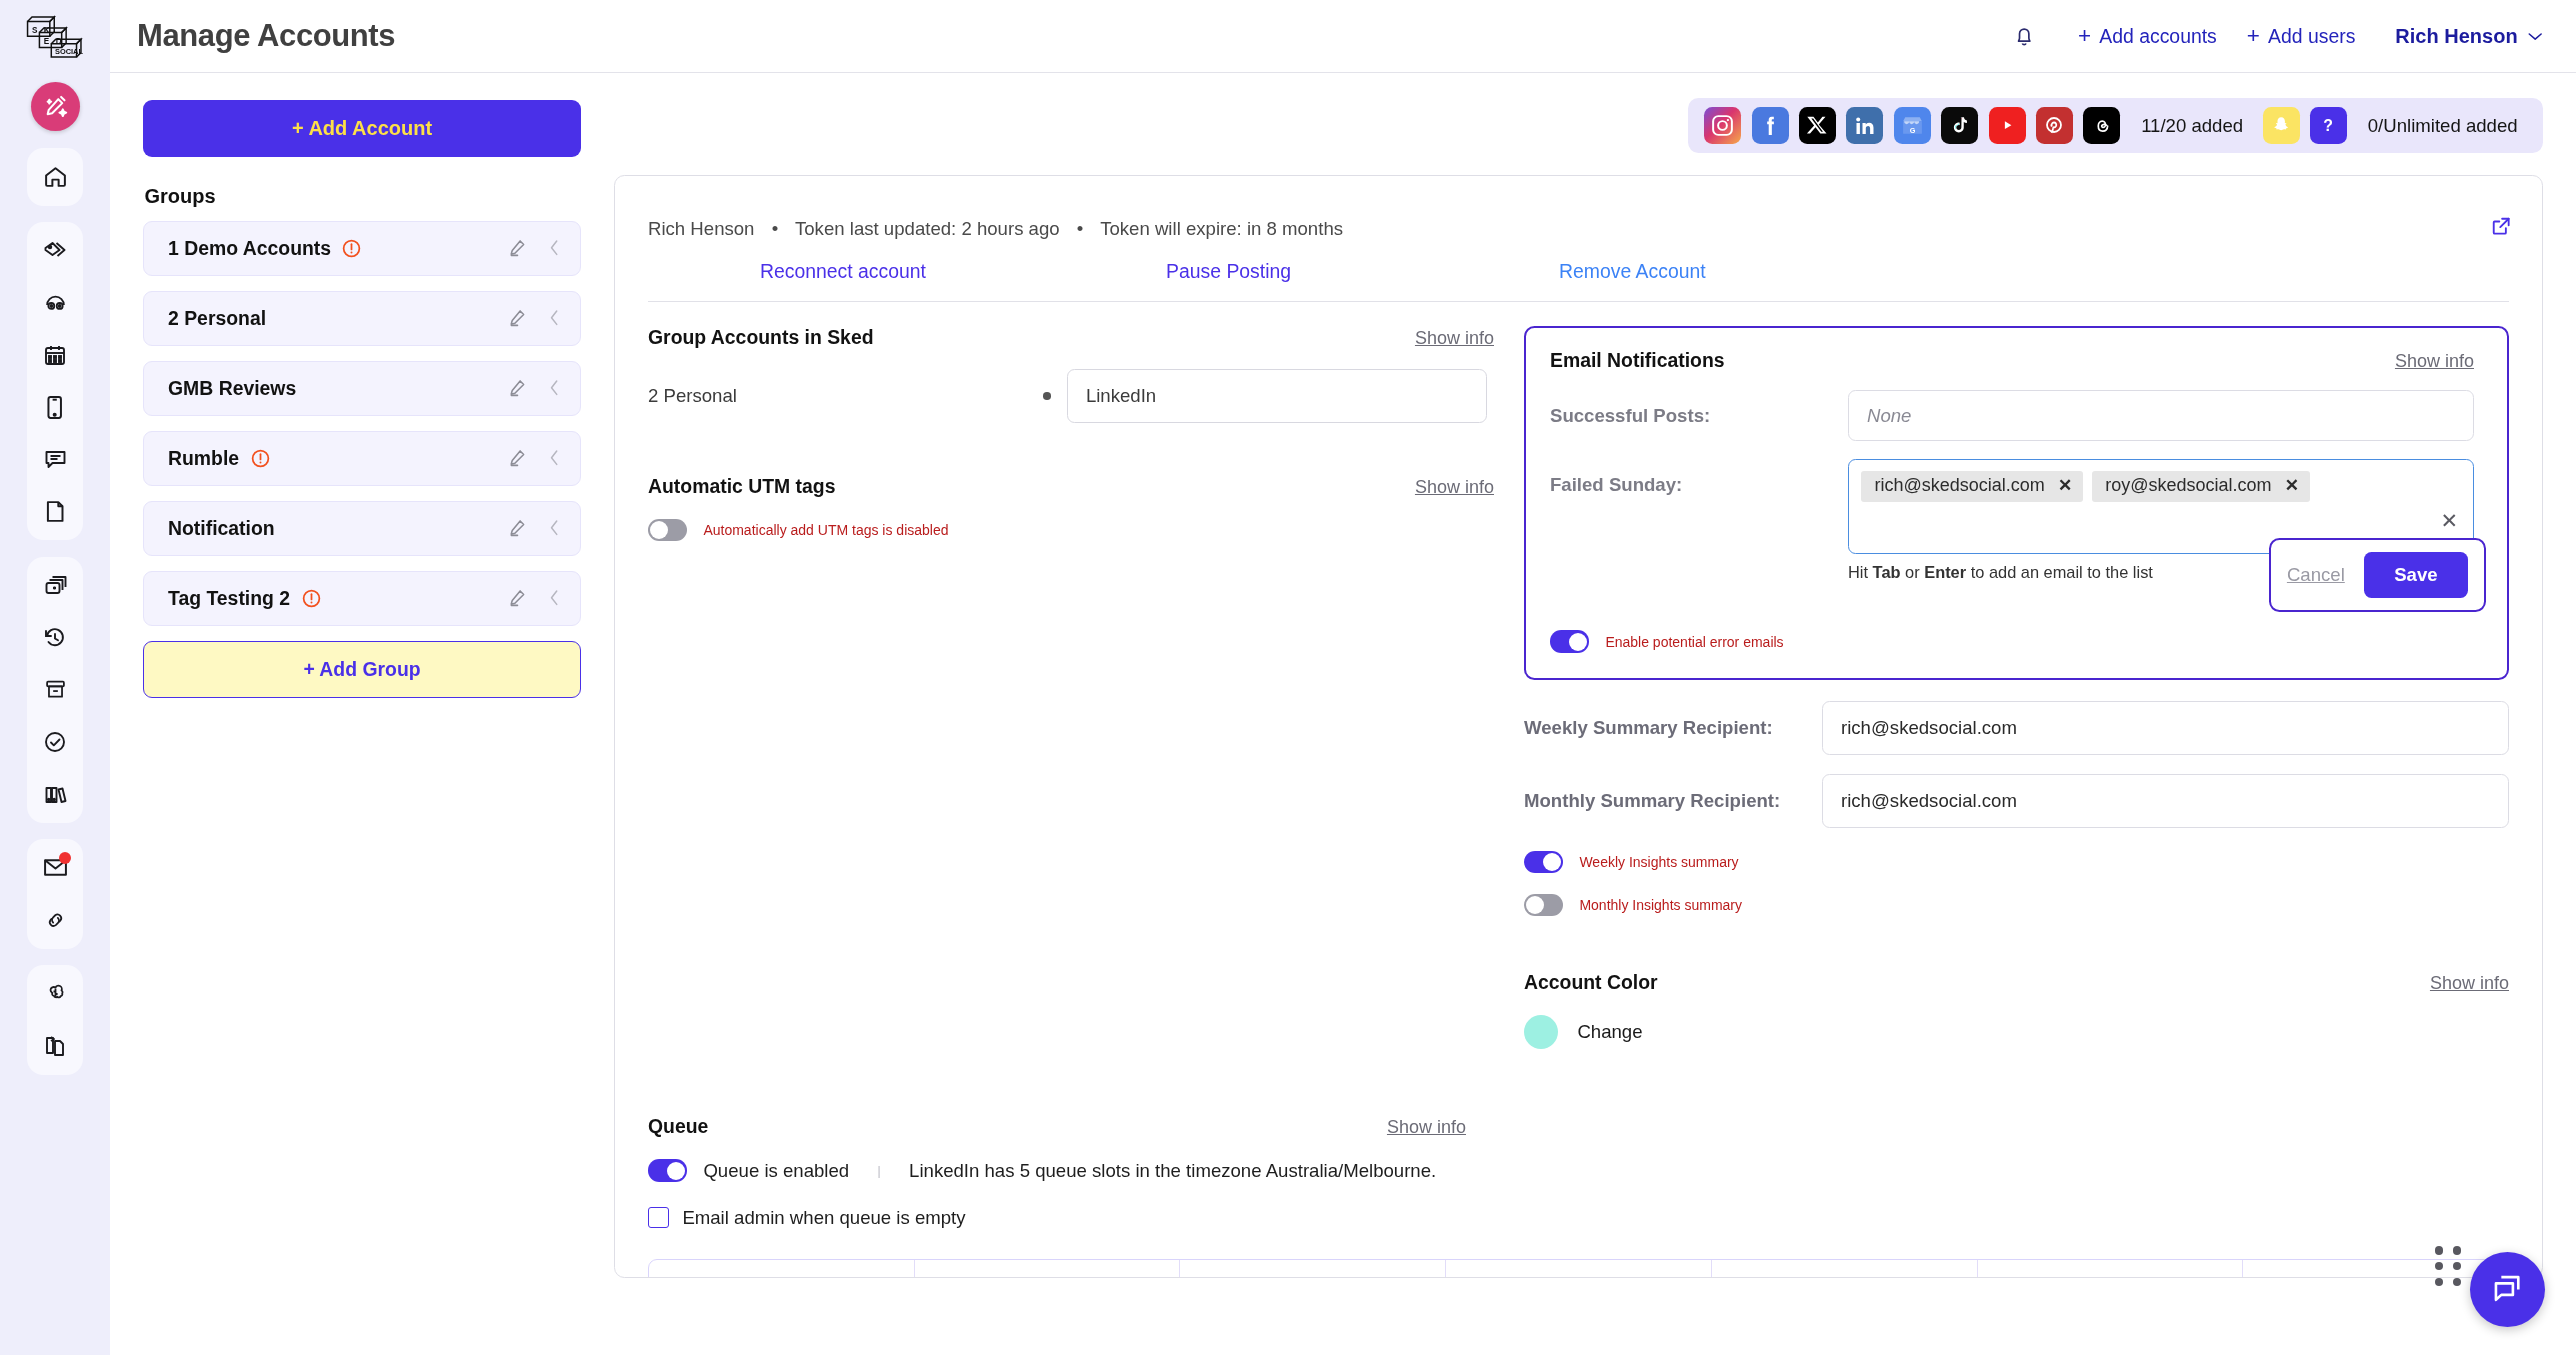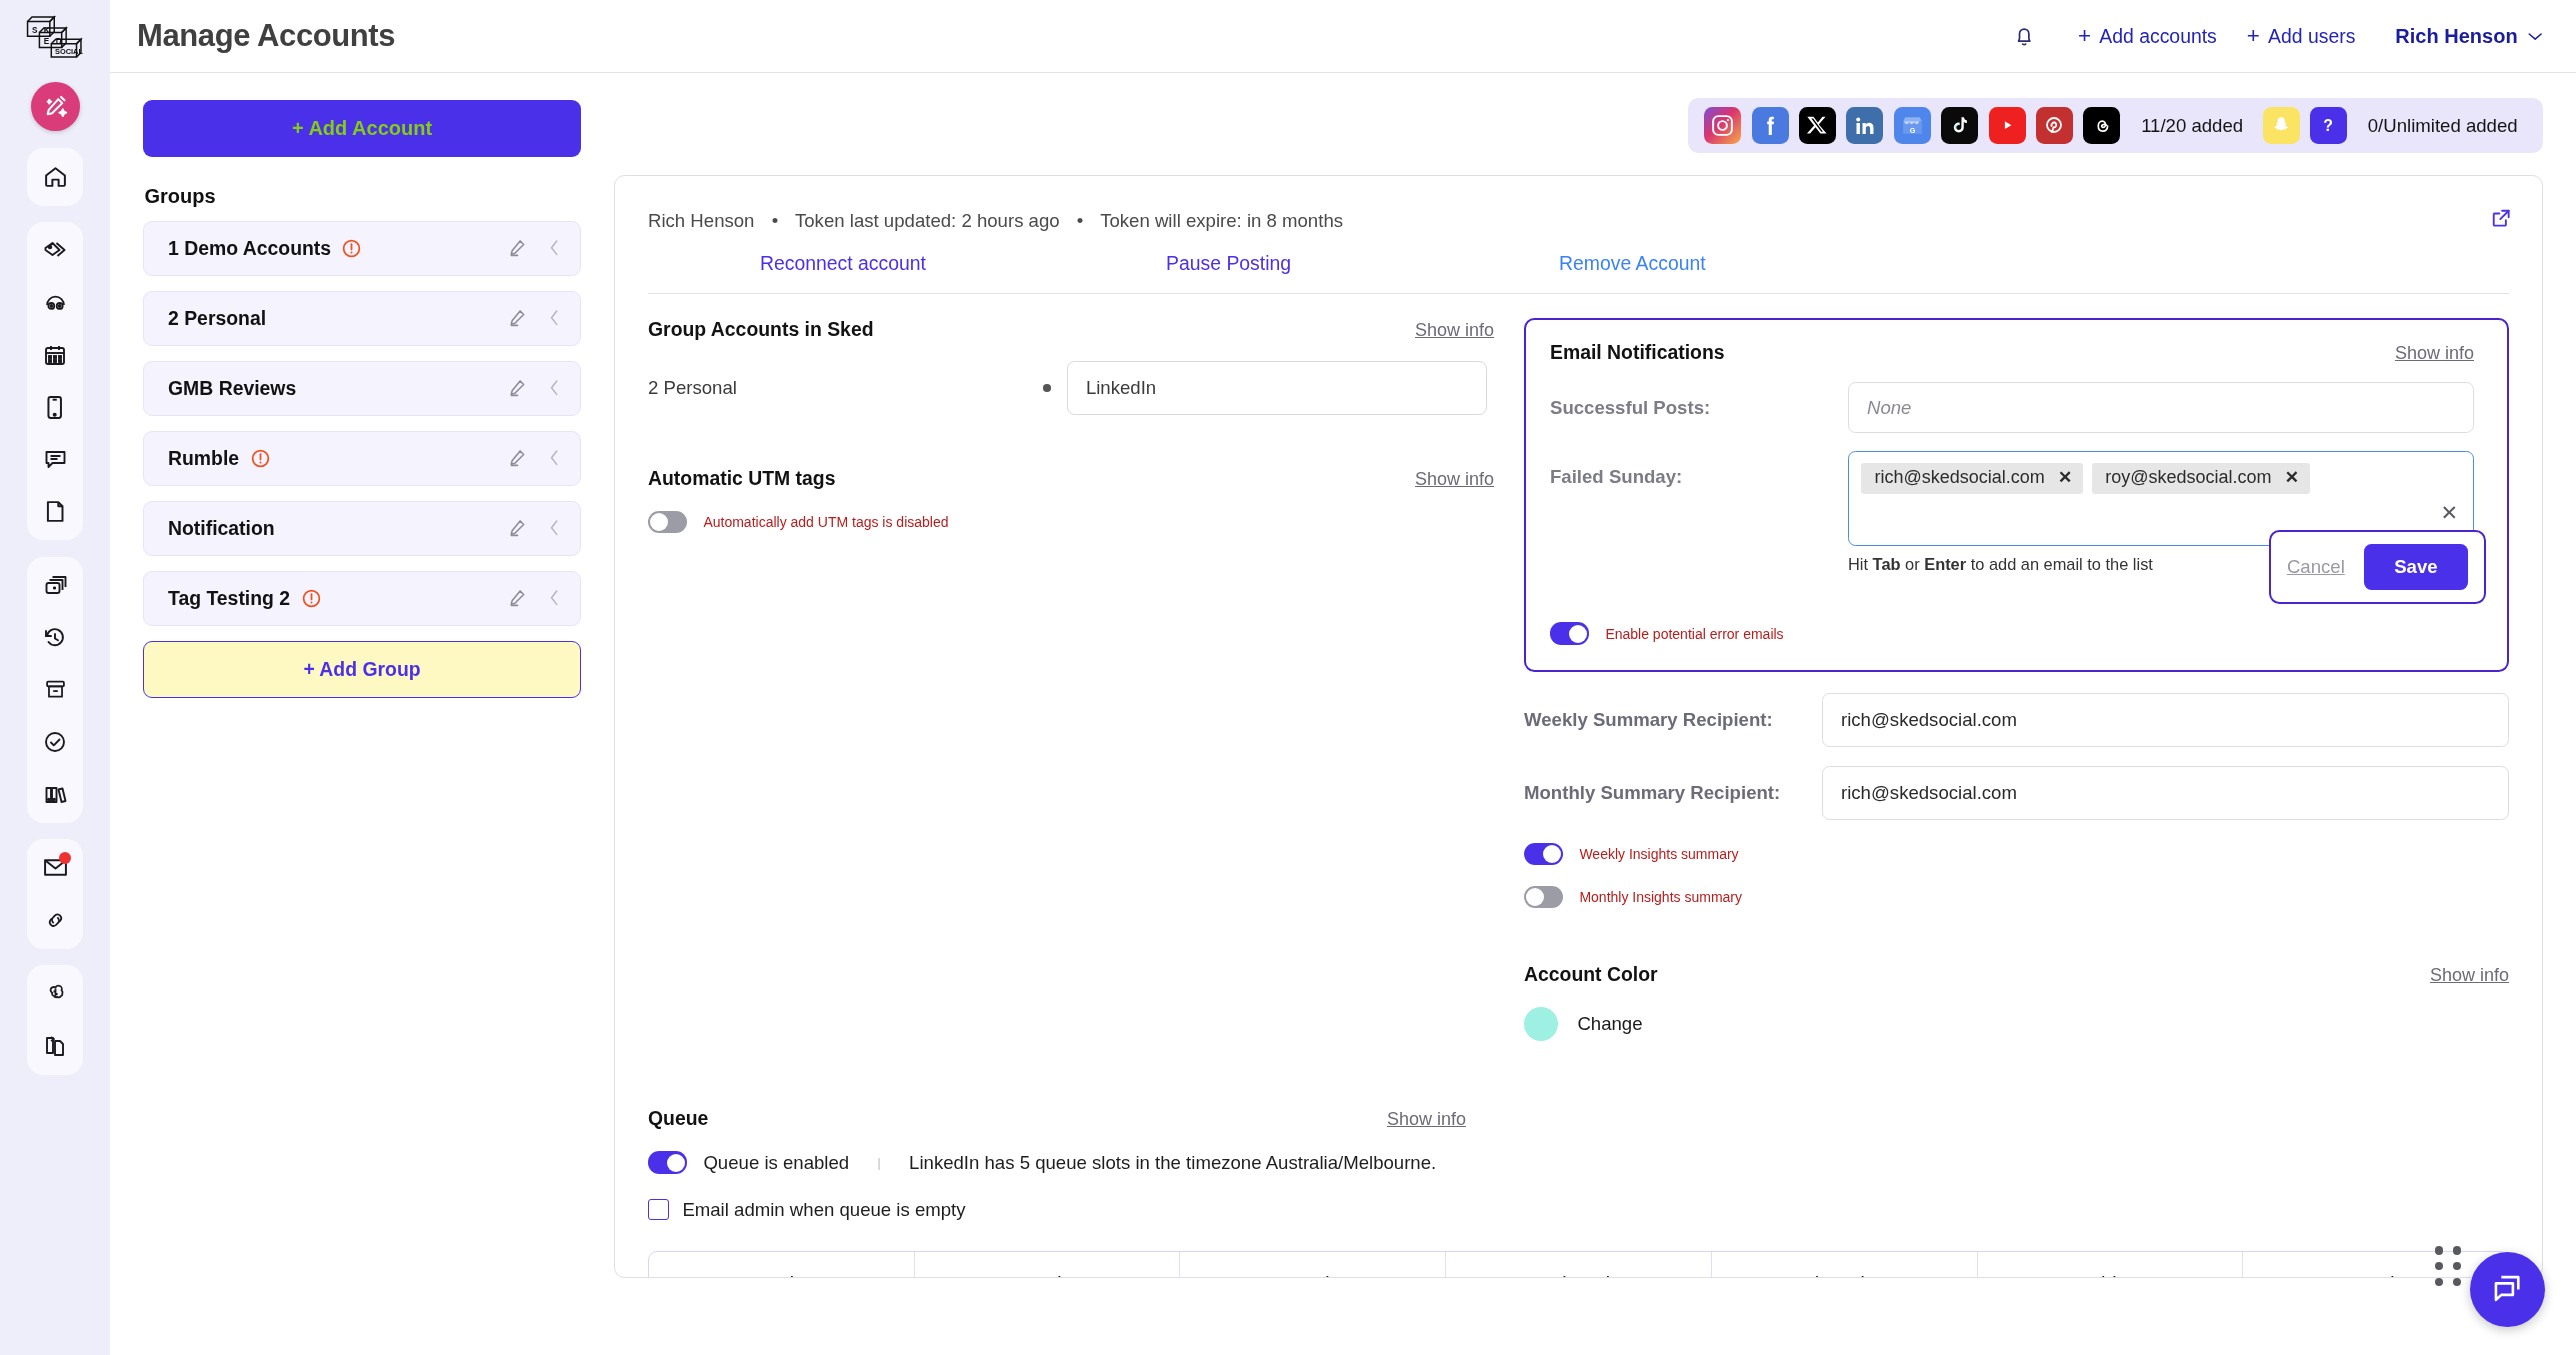--- a/index.html
+++ b/index.html
@@ -57,21 +57,21 @@
     font-size: 20px; color:#1c1c9e; font-weight: bold; margin-left: 40px;
     display:flex; align-items:center; gap: 9px; cursor:pointer;
   }
 
   
   .body { flex: 1 1 auto; display:flex; min-height: 0; background:#fff; }
 
   
   .leftcol { width: 504px; flex: 0 0 504px; padding: 27px 33px 0 33px; }
   .add-account-btn {
-    width: 100%; height: 57px; background:#4a30e8; color:#84cc16; border:none;
+    width: 100%; height: 57px; background:#4a30e8; color:#fde047; border:none;
     border-radius: 9px; font-size: 20px; font-weight: bold; cursor:pointer;
     font-family: inherit;
   }
   .search-wrap { margin-top: 22.4px; position: relative; }
   .search-input {
     width:100%; height: 49px; border:0.7px solid #d3d3dd; border-radius: 7.5px;
     padding: 0 43px 0 18px; font-size: 18px; color:#444; font-family: inherit; outline:none;
     background:#fff;
   }
   .search-input::placeholder { color:#9a9aa8; }
@@ -95,21 +95,21 @@
   .social-bar {
     background: #e9e6fb; border-radius: 10.4px; height: 55px;
     display:flex; align-items:center; padding: 0 16.4px; gap: 10.4px;
     width: fit-content; margin-left: auto; margin-bottom: 22.4px;
   }
   .sicon { width: 37px; height: 37px; border-radius: 8.2px; display:flex; align-items:center; justify-content:center; overflow:hidden; }
   .scount { font-size: 18.6px; color:#151515; margin: 0 9px 0 10.4px; white-space: nowrap; }
 
   .card {
     border: 0.7px solid #dedee6; border-radius: 10.4px; background:#fff;
-    padding: 4px 0 0 0; position: relative; height: 1103px; overflow: hidden;
+    padding: 12px 0 0 0; position: relative; height: 1103px; overflow: hidden;
   }
   .card-head { padding: 30px 33px 0 33px; position: relative; }
   .acct-line { font-size: 18.6px; color:#4a4a4a; }
   .ext-link { position:absolute; right: 30px; top: 27px; cursor:pointer; }
   .acct-actions { display:flex; margin-top: 19.4px; padding-bottom: 18px; }
   .acct-action { font-size: 19.4px; cursor:pointer; }
   .a-reconnect { color:#4a30e8; margin-left: 112px; }
   .a-pause { color:#4a30e8; margin-left: 240px; }
   .a-remove { color:#3b82f6; margin-left: 268px; text-align: center; }
   .card-divider { height: 0.7px; background:#e1e1e8; margin: 0 33px; }

